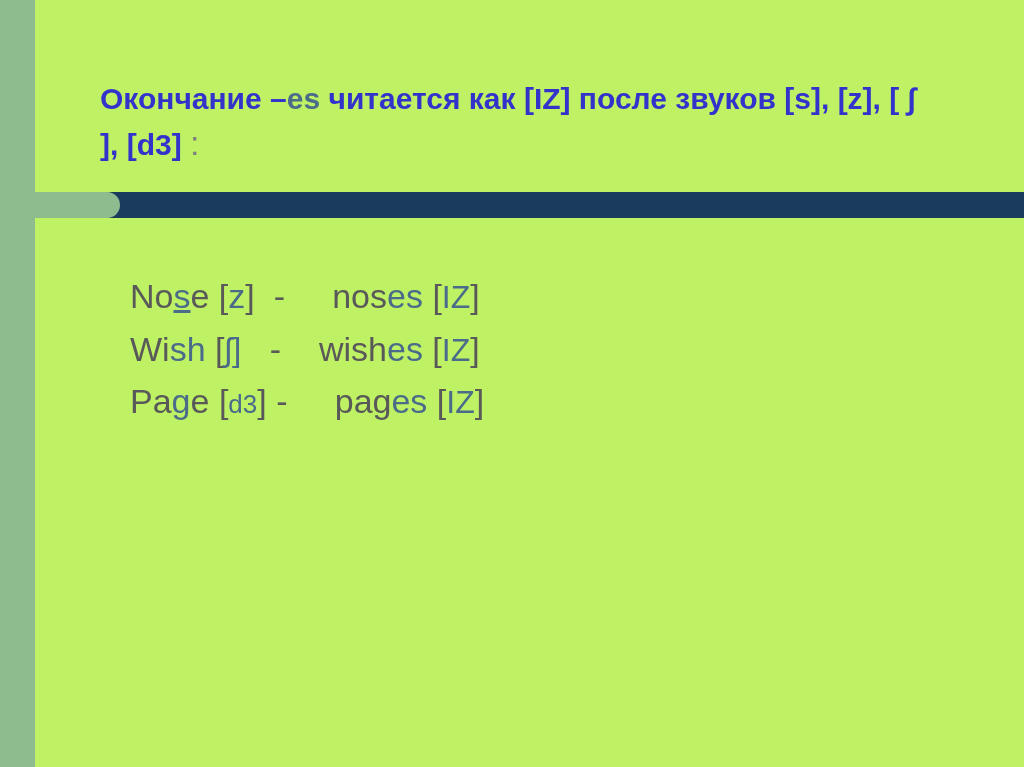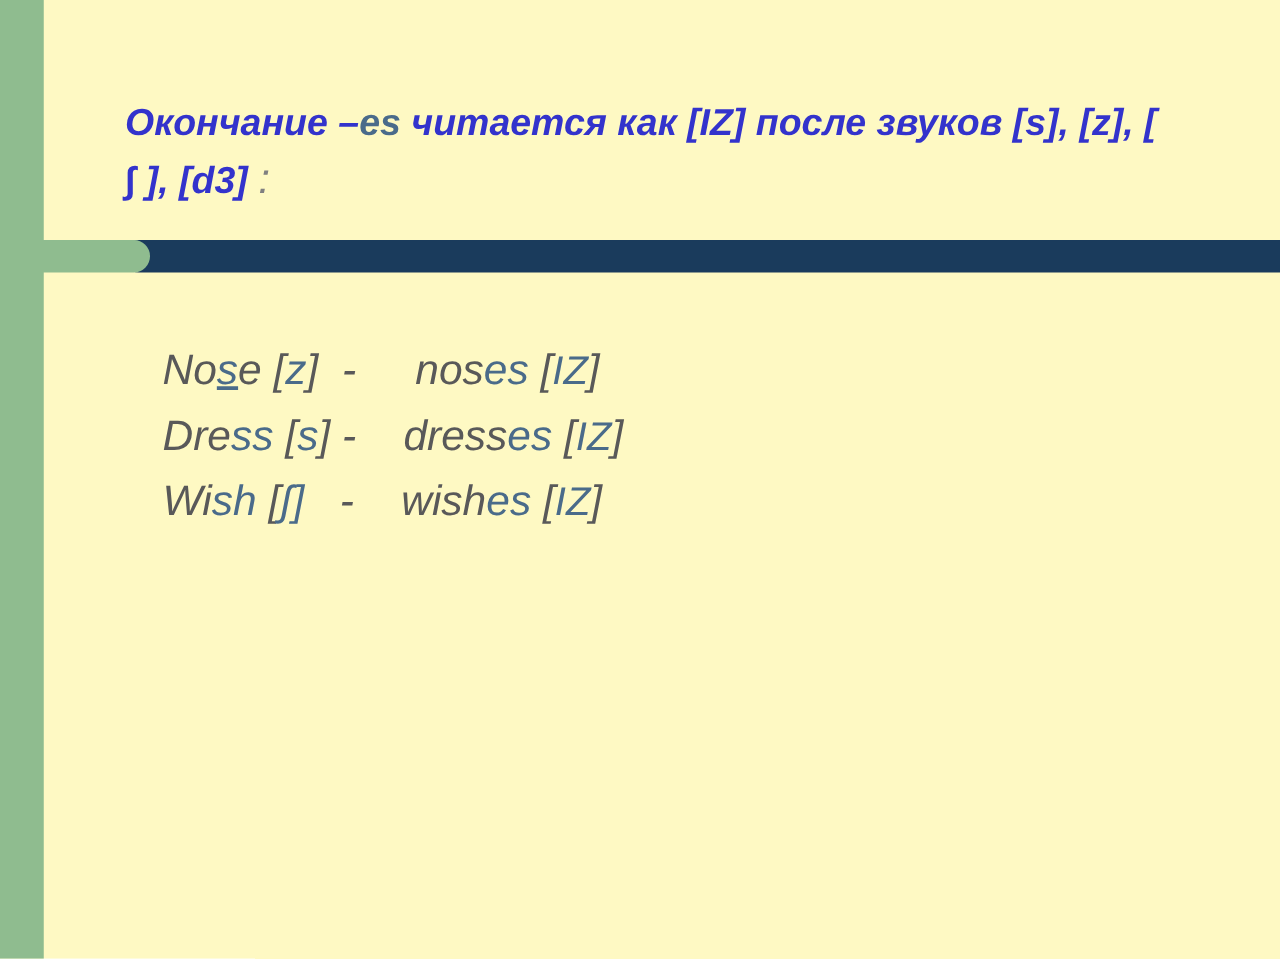--- a/index.html
+++ b/index.html
@@ -8,22 +8,21 @@
     width: 1024px;
     height: 767px;
     font-family: Arial, Helvetica, sans-serif;
     background: #ffffff;
     overflow: hidden;
   }
   .slide {
     position: relative;
     width: 1024px;
     height: 767px;
-    background: #fef9c3;
-    font-style: italic;
+    background: #bef264;
   }
   .green-sidebar {
     position: absolute;
     left: 0;
     top: 0;
     width: 35px;
     height: 767px;
     background: #8fbc8f;
   }
   .title {
@@ -95,20 +94,20 @@
 
   <div class="accent-row">
     <div class="accent-navy"></div>
     <div class="accent-green"></div>
   </div>
 
   <div class="body">
 
     <div class="row"><span>No</span><span class="hl ul">s</span><span>e</span><span> [</span><span class="hl">z</span><span>]</span><span class="sep">  -     </span><span>nos</span><span class="hl">es</span><span></span><span> [</span><span class="hl ipa">IZ</span><span>]</span></div>
 
-    <div class="row"><span>Dre</span><span class="hl">ss</span><span></span><span> [</span><span class="hl">s</span><span>]</span><span class="sep"> -    </span><span>dress</span><span class="hl">es</span><span></span><span> [</span><span class="hl ipa">IZ</span><span>]</span></div>
 
     <div class="row"><span>Wi</span><span class="hl">sh</span><span></span><span> [</span><span class="hl">ʃ]</span><span></span><span class="sep">   -    </span><span>wish</span><span class="hl">es</span><span></span><span> [</span><span class="hl ipa">IZ</span><span>]</span></div>
 
+    <div class="row"><span>Pa</span><span class="hl">g</span><span>e</span><span> [</span><span class="hl ipa2">d3</span><span>]</span><span class="sep"> -     </span><span>pag</span><span class="hl">es</span><span></span><span> [</span><span class="hl ipa">IZ</span><span>]</span></div>
 
   </div>
 
 </div>
 
 </body></html>

